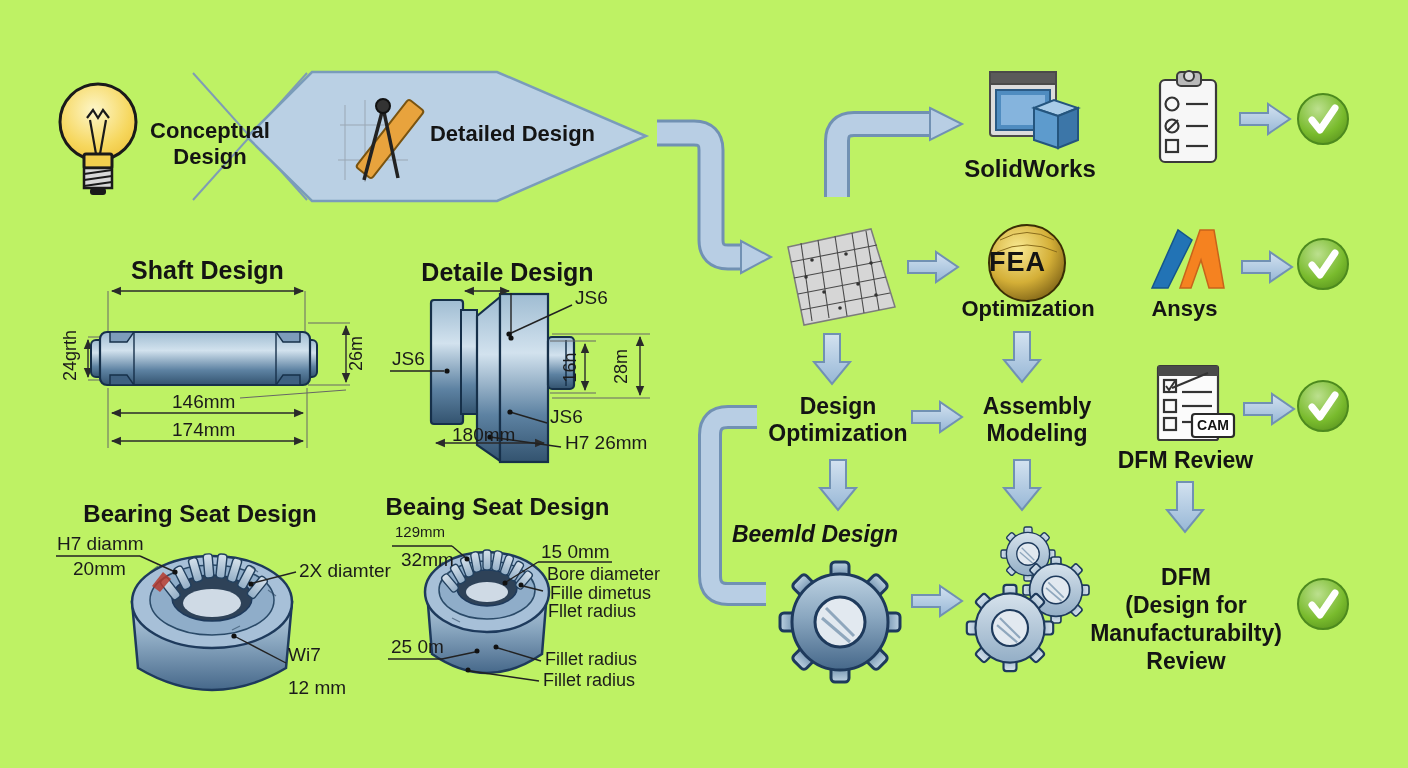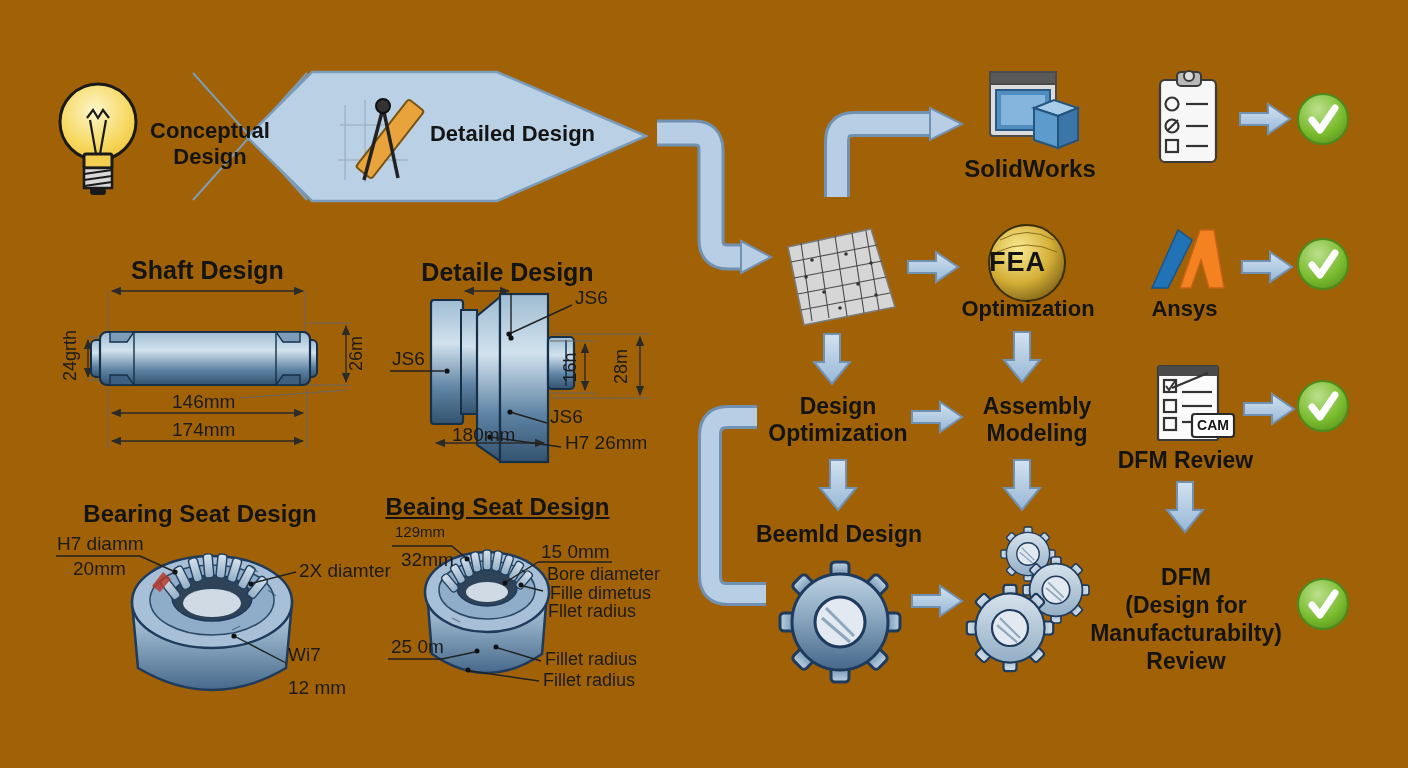--- a/index.html
+++ b/index.html
@@ -1,16 +1,16 @@
 <!DOCTYPE html>
 <html><head>
 <meta charset="utf-8">
 <style>
   html,body{margin:0;padding:0;background:#fff;}
-  #canvas{position:relative;width:1408px;height:768px;background:#a16207;overflow:hidden;
+  #canvas{position:relative;width:1408px;height:768px;background:#bef264;overflow:hidden;
           font-family:"Liberation Sans", sans-serif;}
   #bg{position:absolute;left:0;top:0;z-index:1;}
   .lbl{position:absolute;z-index:3;font-weight:bold;color:#141414;text-align:center;line-height:1.16;}
   .dim{position:absolute;z-index:3;font-weight:normal;color:#1b1b1b;white-space:nowrap;text-align:left;}
   .vdim{position:absolute;z-index:3;font-weight:normal;color:#1b1b1b;white-space:nowrap;
         text-align:center;transform:rotate(-90deg);transform-origin:center;}
 </style>
 </head>
 <body>
 
@@ -382,34 +382,34 @@
 </svg>
 
 <div class="lbl" style="left:140px;top:118px;width:140px;font-size:22px;">Conceptual Design</div>
 <div class="lbl" style="left:415px;top:121px;width:195px;font-size:22px;">Detailed Design</div>
 <div class="lbl" style="left:945px;top:155px;width:170px;font-size:24px;">SolidWorks</div>
 <div class="lbl" style="left:988px;top:247px;width:59px;font-size:27px;letter-spacing:1px;">FEA</div>
 <div class="lbl" style="left:943px;top:296px;width:170px;font-size:22px;">Optimization</div>
 <div class="lbl" style="left:1127px;top:296px;width:115px;font-size:22px;">Ansys</div>
 <div class="lbl" style="left:748px;top:393px;width:180px;font-size:23px;">Design Optimization</div>
 <div class="lbl" style="left:947px;top:393px;width:180px;font-size:23px;">Assembly Modeling</div>
-<div class="lbl" style="left:733px;top:521px;width:212px;font-size:23px;">Beemld Design</div>
+<div class="lbl" style="left:709px;top:521px;width:212px;font-size:23px;font-style:italic;">Beemld Design</div>
 <div class="lbl" style="left:1103px;top:447px;width:165px;font-size:23px;">DFM Review</div>
 <div class="lbl" style="left:1192px;top:417px;width:42px;font-size:14px;">CAM</div>
 <div class="lbl" style="left:1080px;top:563px;width:212px;font-size:23px;line-height:28px;">
   <div>DFM</div>
   <div>(Design for</div>
   <div>Manufacturabilty)</div>
   <div>Review</div>
 </div>
 
 <div class="lbl" style="left:95px;top:256px;width:225px;font-size:25px;">Shaft Design</div>
 <div class="lbl" style="left:395px;top:258px;width:225px;font-size:25px;">Detaile Design</div>
 <div class="lbl" style="left:75px;top:500px;width:250px;font-size:24px;">Bearing Seat Design</div>
-<div class="lbl" style="left:375px;top:493px;width:245px;font-size:24px;text-decoration:underline;">Beaing Seat Design</div>
+<div class="lbl" style="left:375px;top:493px;width:245px;font-size:24px;">Beaing Seat Design</div>
 
 <div class="dim" style="left:172px;top:391px;font-size:19px;">146mm</div>
 <div class="dim" style="left:172px;top:419px;font-size:19px;">174mm</div>
 <div class="vdim" style="left:30px;top:345px;width:80px;font-size:18px;">24grth</div>
 <div class="vdim" style="left:326px;top:343px;width:60px;font-size:18px;">26m</div>
 
 <div class="dim" style="left:392px;top:348px;font-size:19px;">JS6</div>
 <div class="dim" style="left:575px;top:287px;font-size:19px;">JS6</div>
 <div class="vdim" style="left:545px;top:357px;width:50px;font-size:18px;">16h</div>
 <div class="vdim" style="left:596px;top:356px;width:50px;font-size:18px;">28m</div>

